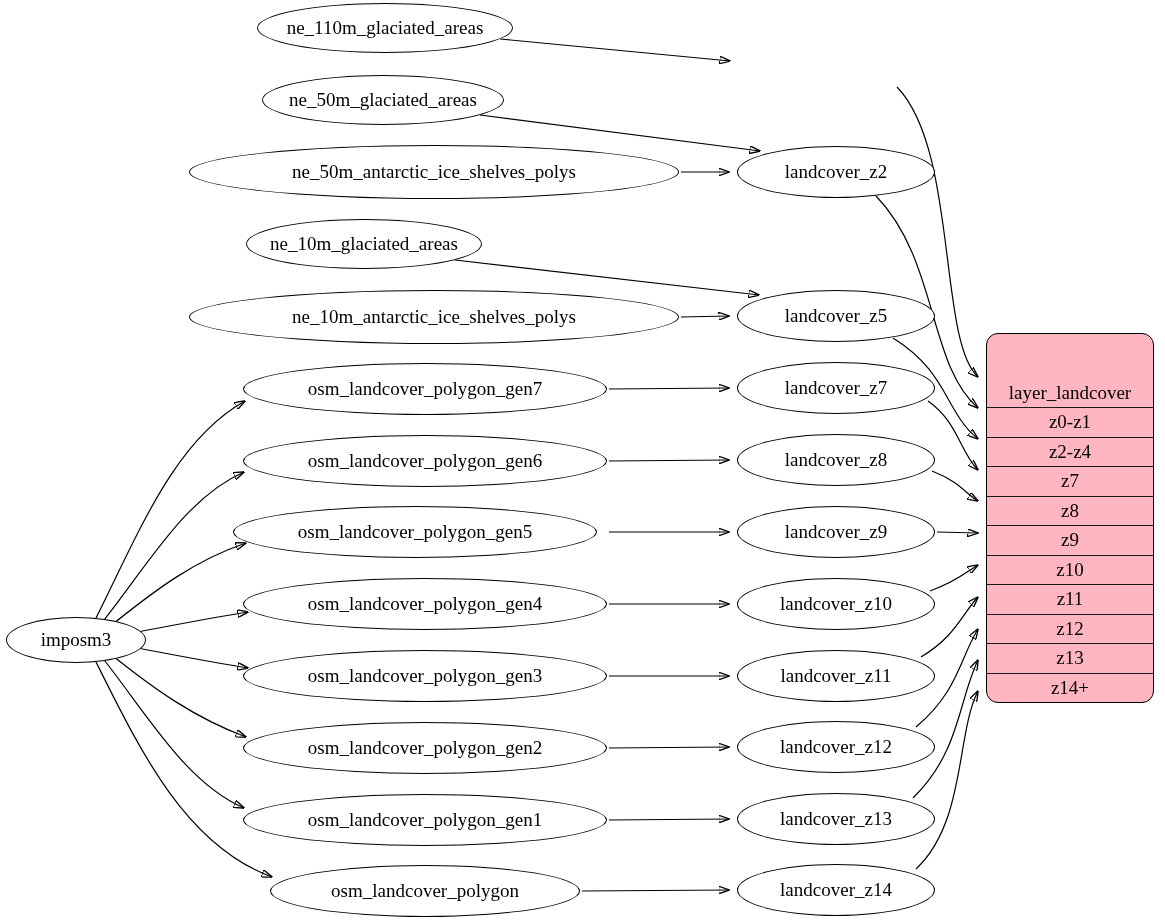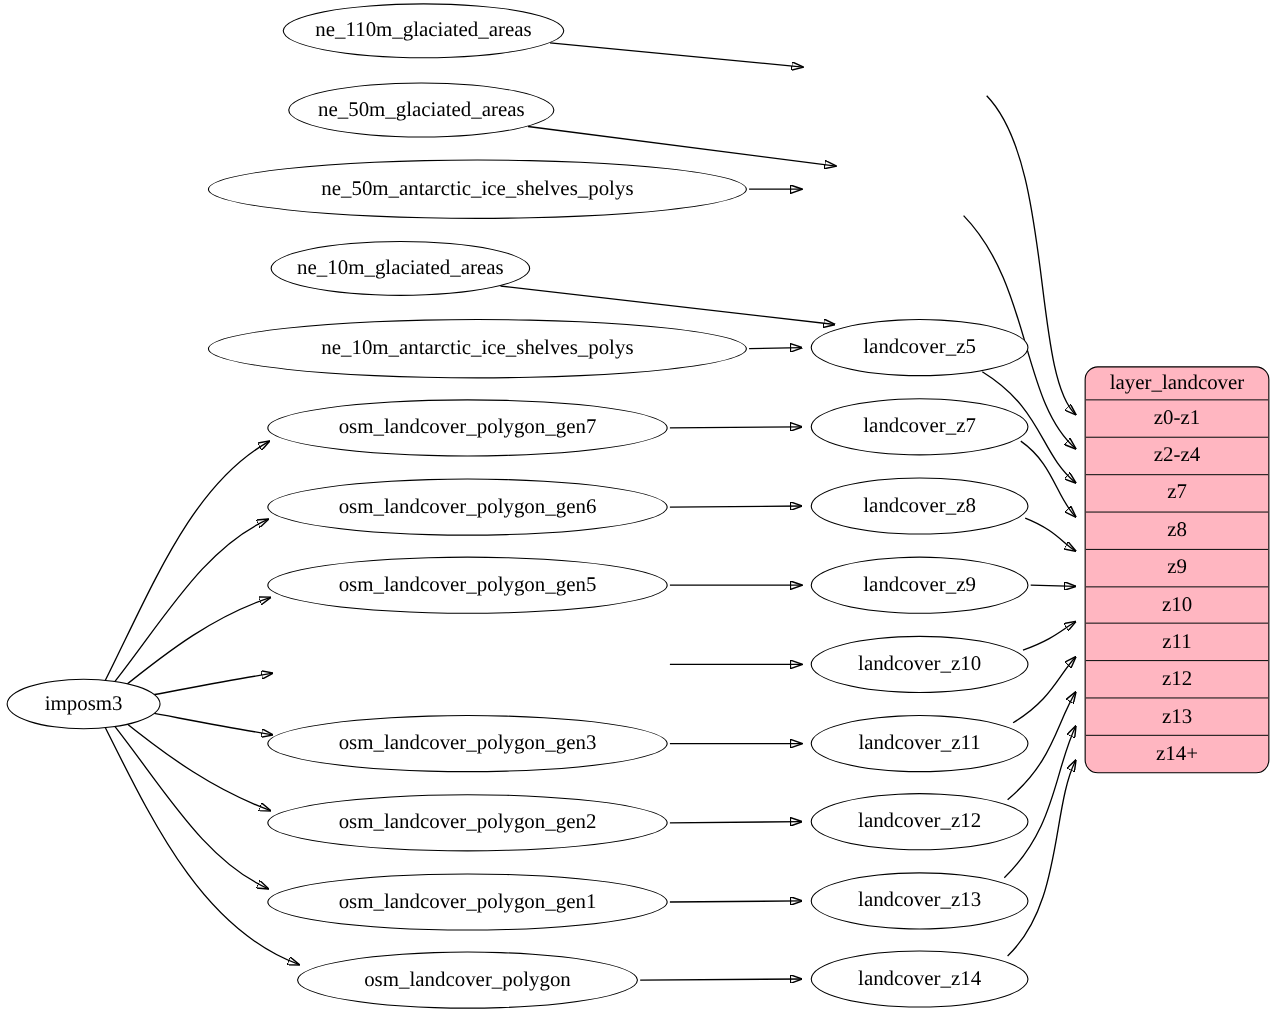--- a/index.html
+++ b/index.html
@@ -30,21 +30,21 @@
     left:986px;top:333px;width:168px;height:370px;
     background:#ffb6c1;
     border:1.6px solid #000;
     border-radius:12px;
     box-sizing:border-box;
     display:flex;flex-direction:column;
     overflow:hidden;
   }
   .record .hdr{
     flex:0 0 29px;
-    display:flex;align-items:center;justify-content:center;
+    display:flex;align-items:center;justify-content:center;margin-top:44px;
   }
   .record .trow{
     flex:1 1 auto;
     border-top:1.2px solid #1a1a1a;
     display:flex;align-items:center;justify-content:center;text-align:center;
   }
 </style>
 </head>
 <body>
 
@@ -95,26 +95,28 @@
 
   <div class="ellipse" style="left:6px;top:617px;width:140px;height:46px;">imposm3</div>
 
   <div class="ellipse" style="left:257px;top:3px;width:256px;height:50px;">ne_110m_glaciated_areas</div>
   <div class="ellipse" style="left:262px;top:75px;width:242px;height:50px;">ne_50m_glaciated_areas</div>
   <div class="ellipse" style="left:189px;top:145px;width:490px;height:54px;">ne_50m_antarctic_ice_shelves_polys</div>
   <div class="ellipse" style="left:246px;top:219px;width:236px;height:50px;">ne_10m_glaciated_areas</div>
   <div class="ellipse" style="left:189px;top:290px;width:490px;height:54px;">ne_10m_antarctic_ice_shelves_polys</div>
   <div class="ellipse" style="left:243px;top:363px;width:364px;height:52px;">osm_landcover_polygon_gen7</div>
   <div class="ellipse" style="left:243px;top:435px;width:364px;height:52px;">osm_landcover_polygon_gen6</div>
-  <div class="ellipse" style="left:243px;top:506px;width:364px;height:52px;">osm_landcover_polygon_gen5</div>
+  <div class="ellipse" style="left:233px;top:506px;width:364px;height:52px;">osm_landcover_polygon_gen5</div>
+  <div class="ellipse" style="left:243px;top:578px;width:364px;height:52px;">osm_landcover_polygon_gen4</div>
   <div class="ellipse" style="left:243px;top:650px;width:364px;height:52px;">osm_landcover_polygon_gen3</div>
   <div class="ellipse" style="left:243px;top:722px;width:364px;height:52px;">osm_landcover_polygon_gen2</div>
   <div class="ellipse" style="left:243px;top:794px;width:364px;height:52px;">osm_landcover_polygon_gen1</div>
   <div class="ellipse" style="left:270px;top:865px;width:310px;height:52px;">osm_landcover_polygon</div>
 
+  <div class="ellipse" style="left:737px;top:146px;width:198px;height:52px;">landcover_z2</div>
   <div class="ellipse" style="left:737px;top:290px;width:198px;height:52px;">landcover_z5</div>
   <div class="ellipse" style="left:737px;top:362px;width:198px;height:52px;">landcover_z7</div>
   <div class="ellipse" style="left:737px;top:434px;width:198px;height:52px;">landcover_z8</div>
   <div class="ellipse" style="left:737px;top:506px;width:198px;height:52px;">landcover_z9</div>
   <div class="ellipse" style="left:737px;top:578px;width:198px;height:52px;">landcover_z10</div>
   <div class="ellipse" style="left:737px;top:650px;width:198px;height:52px;">landcover_z11</div>
   <div class="ellipse" style="left:737px;top:721px;width:198px;height:52px;">landcover_z12</div>
   <div class="ellipse" style="left:737px;top:793px;width:198px;height:52px;">landcover_z13</div>
   <div class="ellipse" style="left:737px;top:864px;width:198px;height:52px;">landcover_z14</div>
 

